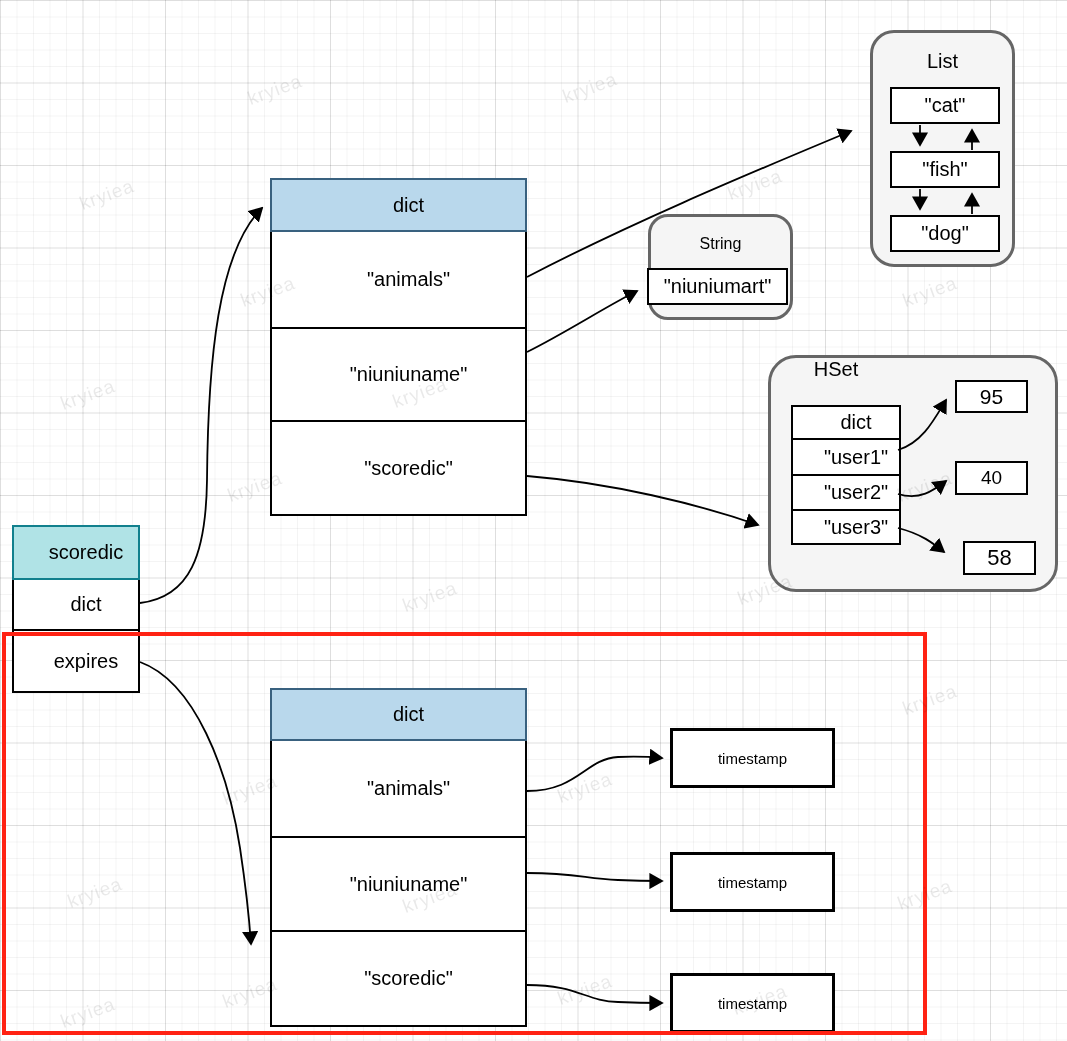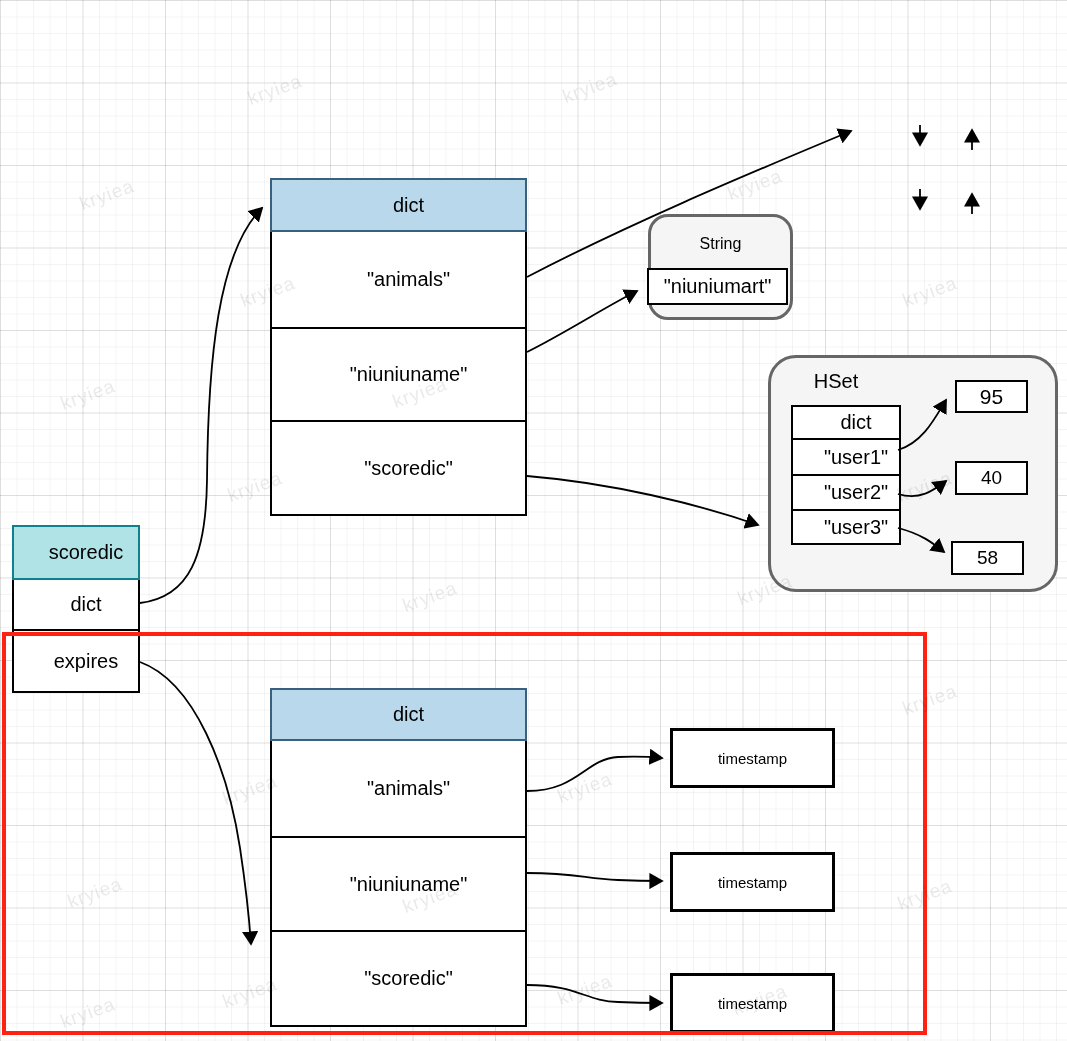--- a/index.html
+++ b/index.html
@@ -92,37 +92,43 @@
     <div class="cell" style="height:64px;">expires</div>
   </div>
 
   <div class="abs table" style="left:270px;top:178px;width:257px;">
     <div class="cell hdr-blue" style="height:54px;">dict</div>
     <div class="cell" style="height:99px;">"animals"</div>
     <div class="cell" style="height:95px;">"niuniuname"</div>
     <div class="cell" style="height:96px;">"scoredic"</div>
   </div>
 
+  <div class="abs container-box" style="left:870px;top:30px;width:145px;height:237px;border-radius:24px;">
+    <div class="ctitle" style="top:17px;">List</div>
+    <div class="innerbox" style="left:17px;top:54px;width:110px;height:37px;">"cat"</div>
+    <div class="innerbox" style="left:17px;top:118px;width:110px;height:37px;">"fish"</div>
+    <div class="innerbox" style="left:17px;top:182px;width:110px;height:37px;">"dog"</div>
+  </div>
 
   <div class="abs container-box" style="left:648px;top:214px;width:145px;height:106px;border-radius:20px;">
     <div class="ctitle" style="top:18px;font-size:16px;">String</div>
     <div class="innerbox" style="left:-4px;top:51px;width:141px;height:37px;font-size:20px;">"niuniumart"</div>
   </div>
 
   <div class="abs container-box" style="left:768px;top:355px;width:290px;height:237px;border-radius:28px;">
-    <div class="ctitle" style="left:30px;right:auto;top:12px;width:70px;">HSet</div>
+    <div class="ctitle" style="left:30px;right:auto;top:0;width:70px;">HSet</div>
     <div class="abs table" style="left:20px;top:47px;width:110px;">
       <div class="cell" style="height:35px;">dict</div>
       <div class="cell" style="height:38px;">"user1"</div>
       <div class="cell" style="height:37px;">"user2"</div>
       <div class="cell" style="height:36px;">"user3"</div>
     </div>
     <div class="innerbox" style="left:184px;top:22px;width:73px;height:33px;font-size:21px;">95</div>
     <div class="innerbox" style="left:184px;top:103px;width:73px;height:34px;font-size:19px;">40</div>
-    <div class="innerbox" style="left:180px;top:183px;width:73px;height:34px;font-size:19px;text-align:center;">58</div>
+    <div class="innerbox" style="left:192px;top:183px;width:73px;height:34px;font-size:22px;text-align:center;">58</div>
   </div>
 
   <div class="abs table" style="left:270px;top:688px;width:257px;">
     <div class="cell hdr-blue" style="height:53px;">dict</div>
     <div class="cell" style="height:99px;">"animals"</div>
     <div class="cell" style="height:96px;">"niuniuname"</div>
     <div class="cell" style="height:97px;">"scoredic"</div>
   </div>
 
   <div class="ts" style="left:670px;top:728px;width:165px;height:60px;">timestamp</div>

